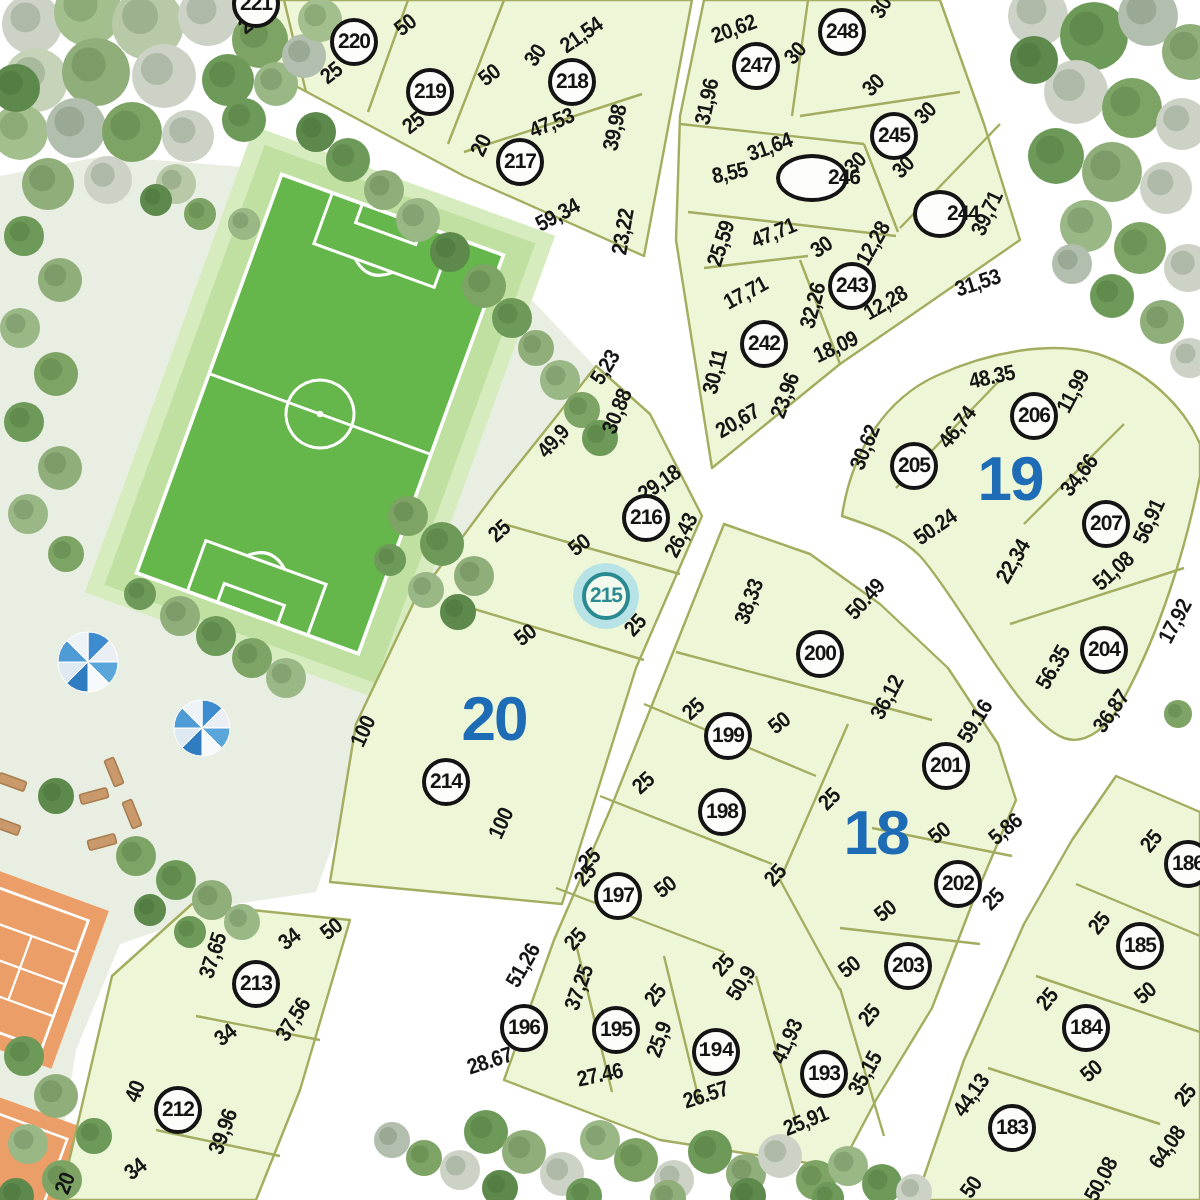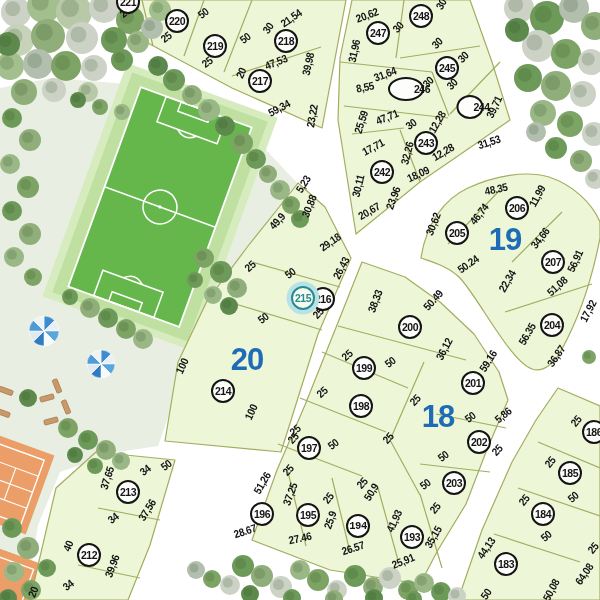--- a/index.html
+++ b/index.html
@@ -446,21 +446,21 @@
       <div class="lot" style="left: 421px; top: 16px;">248</div>
       <div class="lot" style="left: 406px; top: 89px; padding-left: 32px;">246</div>
       <div class="lot" style="left: 447px; top: 68px;">245</div>
       <div class="lot" style="left: 470px; top: 107px; padding-left: 23px;">244</div>
       <div class="lot" style="left: 426px; top: 143px;">243</div>
       <div class="lot" style="left: 382px; top: 172px;">242</div>
       <div class="lot" style="left: 517px; top: 208px;">206</div>
       <div class="lot" style="left: 457px; top: 233px;">205</div>
       <div class="lot" style="left: 553px; top: 262px;">207</div>
       <div class="lot" style="left: 552px; top: 325px;">204</div>
-      <div class="lot" style="left: 323px; top: 259px; margin-top: 40px;">216</div>
+      <div class="lot" style="left: 323px; top: 259px;">216</div>
       <div class="lot selected" style="left: 303px; top: 298px;">215</div>
       <div class="lot" style="left: 223px; top: 391px;">214</div>
       <div class="lot" style="left: 410px; top: 327px;">200</div>
       <div class="lot" style="left: 364px; top: 368px;">199</div>
       <div class="lot" style="left: 337px; top: 406px; margin-left: 24px;">198</div>
       <div class="lot" style="left: 309px; top: 448px;">197</div>
       <div class="lot" style="left: 473px; top: 383px;">201</div>
       <div class="lot" style="left: 479px; top: 442px;">202</div>
       <div class="lot" style="left: 454px; top: 483px;">203</div>
       <div class="lot" style="left: 262px; top: 514px;">196</div>

